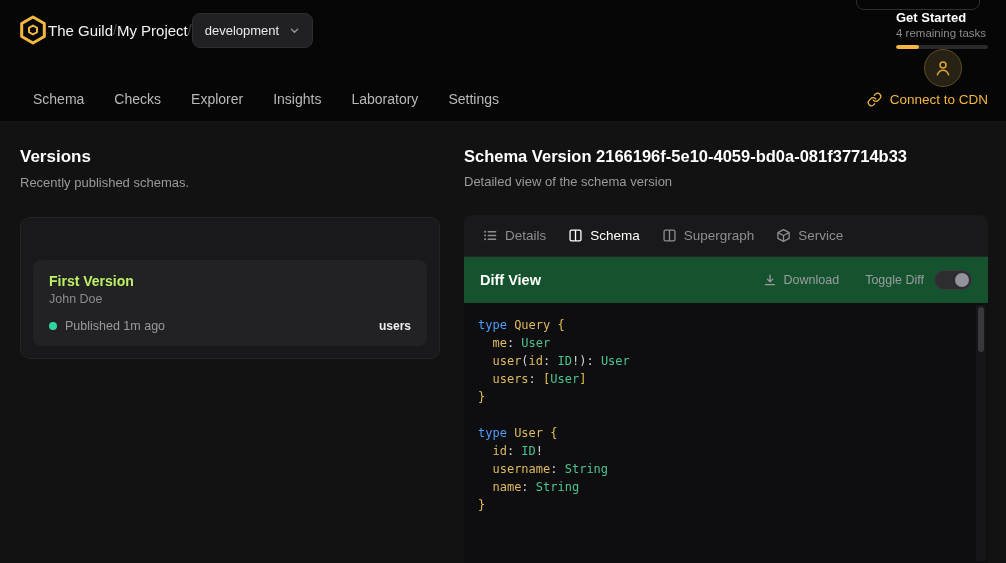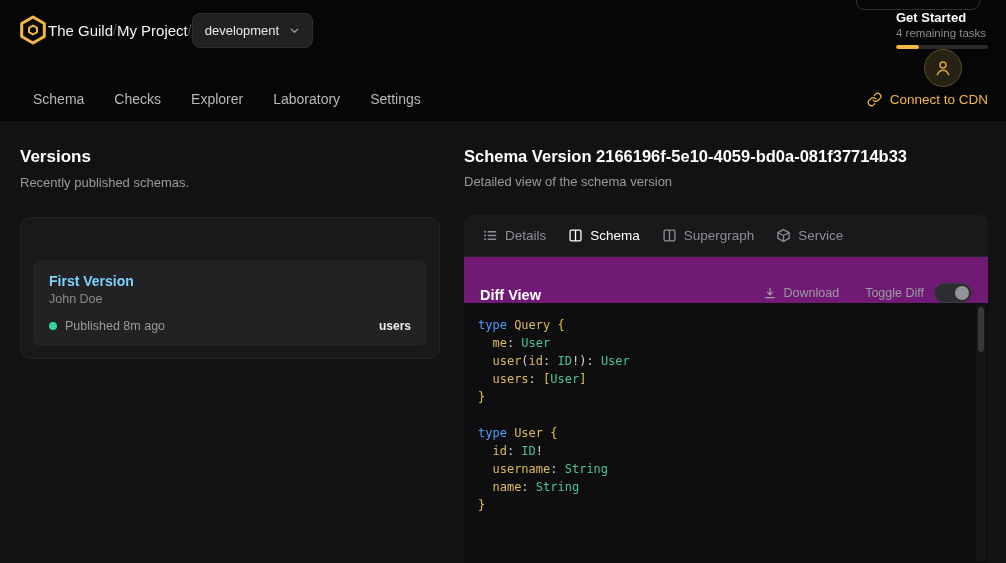--- a/index.html
+++ b/index.html
@@ -42,36 +42,36 @@
   
   .main { height:442px; background:#121212; display:flex; padding:26px 18px 0 20px; }
   .page-h { font-size:17px; font-weight:700; color:#fff; }
   .page-h.small { font-size:16.5px; }
   .muted { color:#9a9a9a; font-size:13px; margin-top:8px; }
 
   .left-col { width:420px; flex-shrink:0; margin-right:24px; }
   .versions-card { margin-top:27px; background:#19191b; border:1px solid #242427; border-radius:10px;
     padding:42px 12px 12px; }
   .version-item { background:#222225; border-radius:8px; padding:13px 16px; cursor:pointer; }
-  .v-name { font-size:14px; font-weight:600; color:#7dd3fc; }
+  .v-name { font-size:14px; font-weight:600; color:#bef264; }
   .v-author { font-size:12.5px; color:#8b8b8b; margin-top:3px; }
   .v-row { display:flex; align-items:center; margin-top:13px; }
   .dot { width:8px; height:8px; border-radius:50%; background:var(--published-dot,#2fd6a0); margin-right:8px; }
   .v-status { font-size:12.5px; color:#9a9a9a; }
   .v-service { margin-left:auto; font-size:12px; font-weight:700; color:#ececec; }
 
   .right-col { flex:1; display:flex; flex-direction:column; min-width:0; }
   .panel { margin-top:26px; flex:1; display:flex; flex-direction:column; min-height:0;
     border-radius:8px 8px 0 0; overflow:hidden; }
   .panel-tabs { height:42px; background:#19191b; display:flex; align-items:center; padding:0 8px;
     border-bottom:1px solid #242427; }
   .ptab { display:flex; align-items:center; gap:7px; padding:0 11px; font-size:13.5px; color:#8d8d93;
     height:100%; cursor:pointer; }
   .ptab.active { color:#fff; }
-  .diff-header { height:46px; background:#701a75; display:flex; align-items:flex-end; padding:0 16px;gap:48px; }
+  .diff-header { height:46px; background:#14532d; display:flex; align-items:center; padding:0 16px;gap:48px; }
   .diff-title { font-size:14.5px; font-weight:700; color:#fff; }
   .diff-actions { margin-left:auto; display:flex; align-items:center; }
   .dl-btn { display:flex; align-items:center; gap:7px; background:none; border:none; color:#9c9ca2;
     font-size:12.5px; font-family:inherit; cursor:pointer; }
   .toggle-label { margin-left:26px; font-size:12.5px; color:#9c9ca2; }
   .switch { margin-left:10px; width:38px; height:20px; border-radius:10px; background:#2c2c31;
     border:1px solid #3a3a40; position:relative; cursor:pointer; }
   .knob { position:absolute; top:2px; right:2px; width:14px; height:14px; border-radius:50%; background:#93939b; }
 
   .code-wrap { flex:1; background:#0e0e10; position:relative; padding:13px 22px 0 14px; overflow:hidden; }
@@ -134,20 +134,21 @@
       </span>
     </button>
   </div>
 </div>
 
 <div class="nav">
   <div class="tabs">
     <div class="tab">Schema</div>
     <div class="tab">Checks</div>
     <div class="tab">Explorer</div>
+    <div class="tab">Insights</div>
     <div class="tab">Laboratory</div>
     <div class="tab">Settings</div>
   </div>
   <div class="cdn-link">
     <span>
       <svg width="15" height="15" viewBox="0 0 24 24" fill="none" stroke="#f4b740" stroke-width="2" stroke-linecap="round" stroke-linejoin="round">
         <path d="M10 13a5 5 0 0 0 7.54.54l3-3a5 5 0 0 0-7.07-7.07l-1.72 1.71"></path>
         <path d="M14 11a5 5 0 0 0-7.54-.54l-3 3a5 5 0 0 0 7.07 7.07l1.71-1.71"></path>
       </svg>
     </span>
@@ -159,21 +160,21 @@
 
   <div class="left-col">
     <div class="page-h">Versions</div>
     <div class="muted">Recently published schemas.</div>
     <div class="versions-card">
       <div class="version-item">
         <div class="v-name">First Version</div>
         <div class="v-author">John Doe</div>
         <div class="v-row">
           <span class="dot"></span>
-          <span class="v-status">Published 8m ago</span>
+          <span class="v-status">Published 1m ago</span>
           <span class="v-service">users</span>
         </div>
       </div>
     </div>
   </div>
 
   <div class="right-col">
     <div class="page-h small">Schema Version 2166196f-5e10-4059-bd0a-081f37714b33</div>
     <div class="muted">Detailed view of the schema version</div>
 

